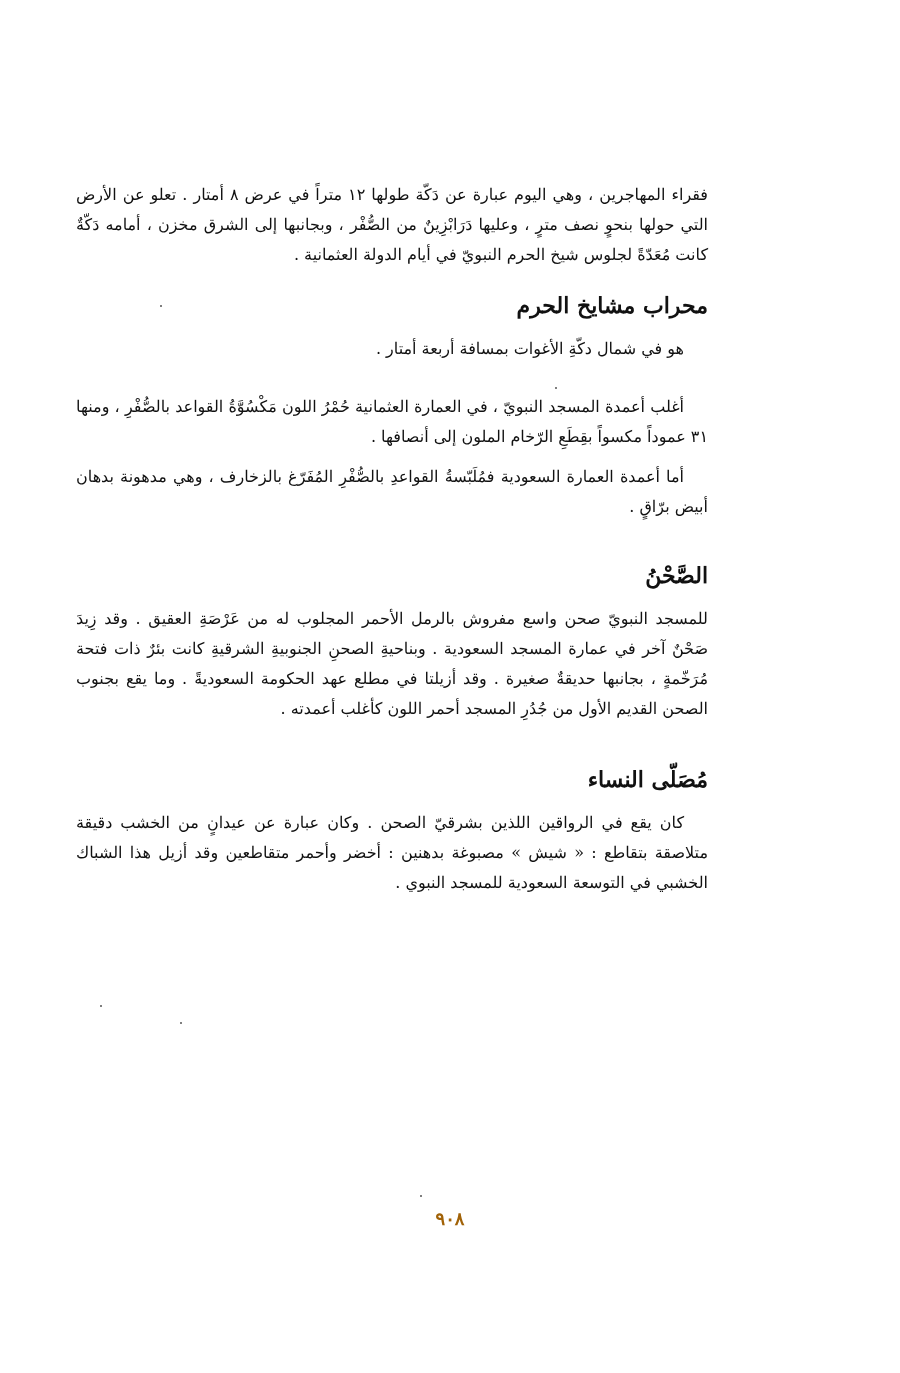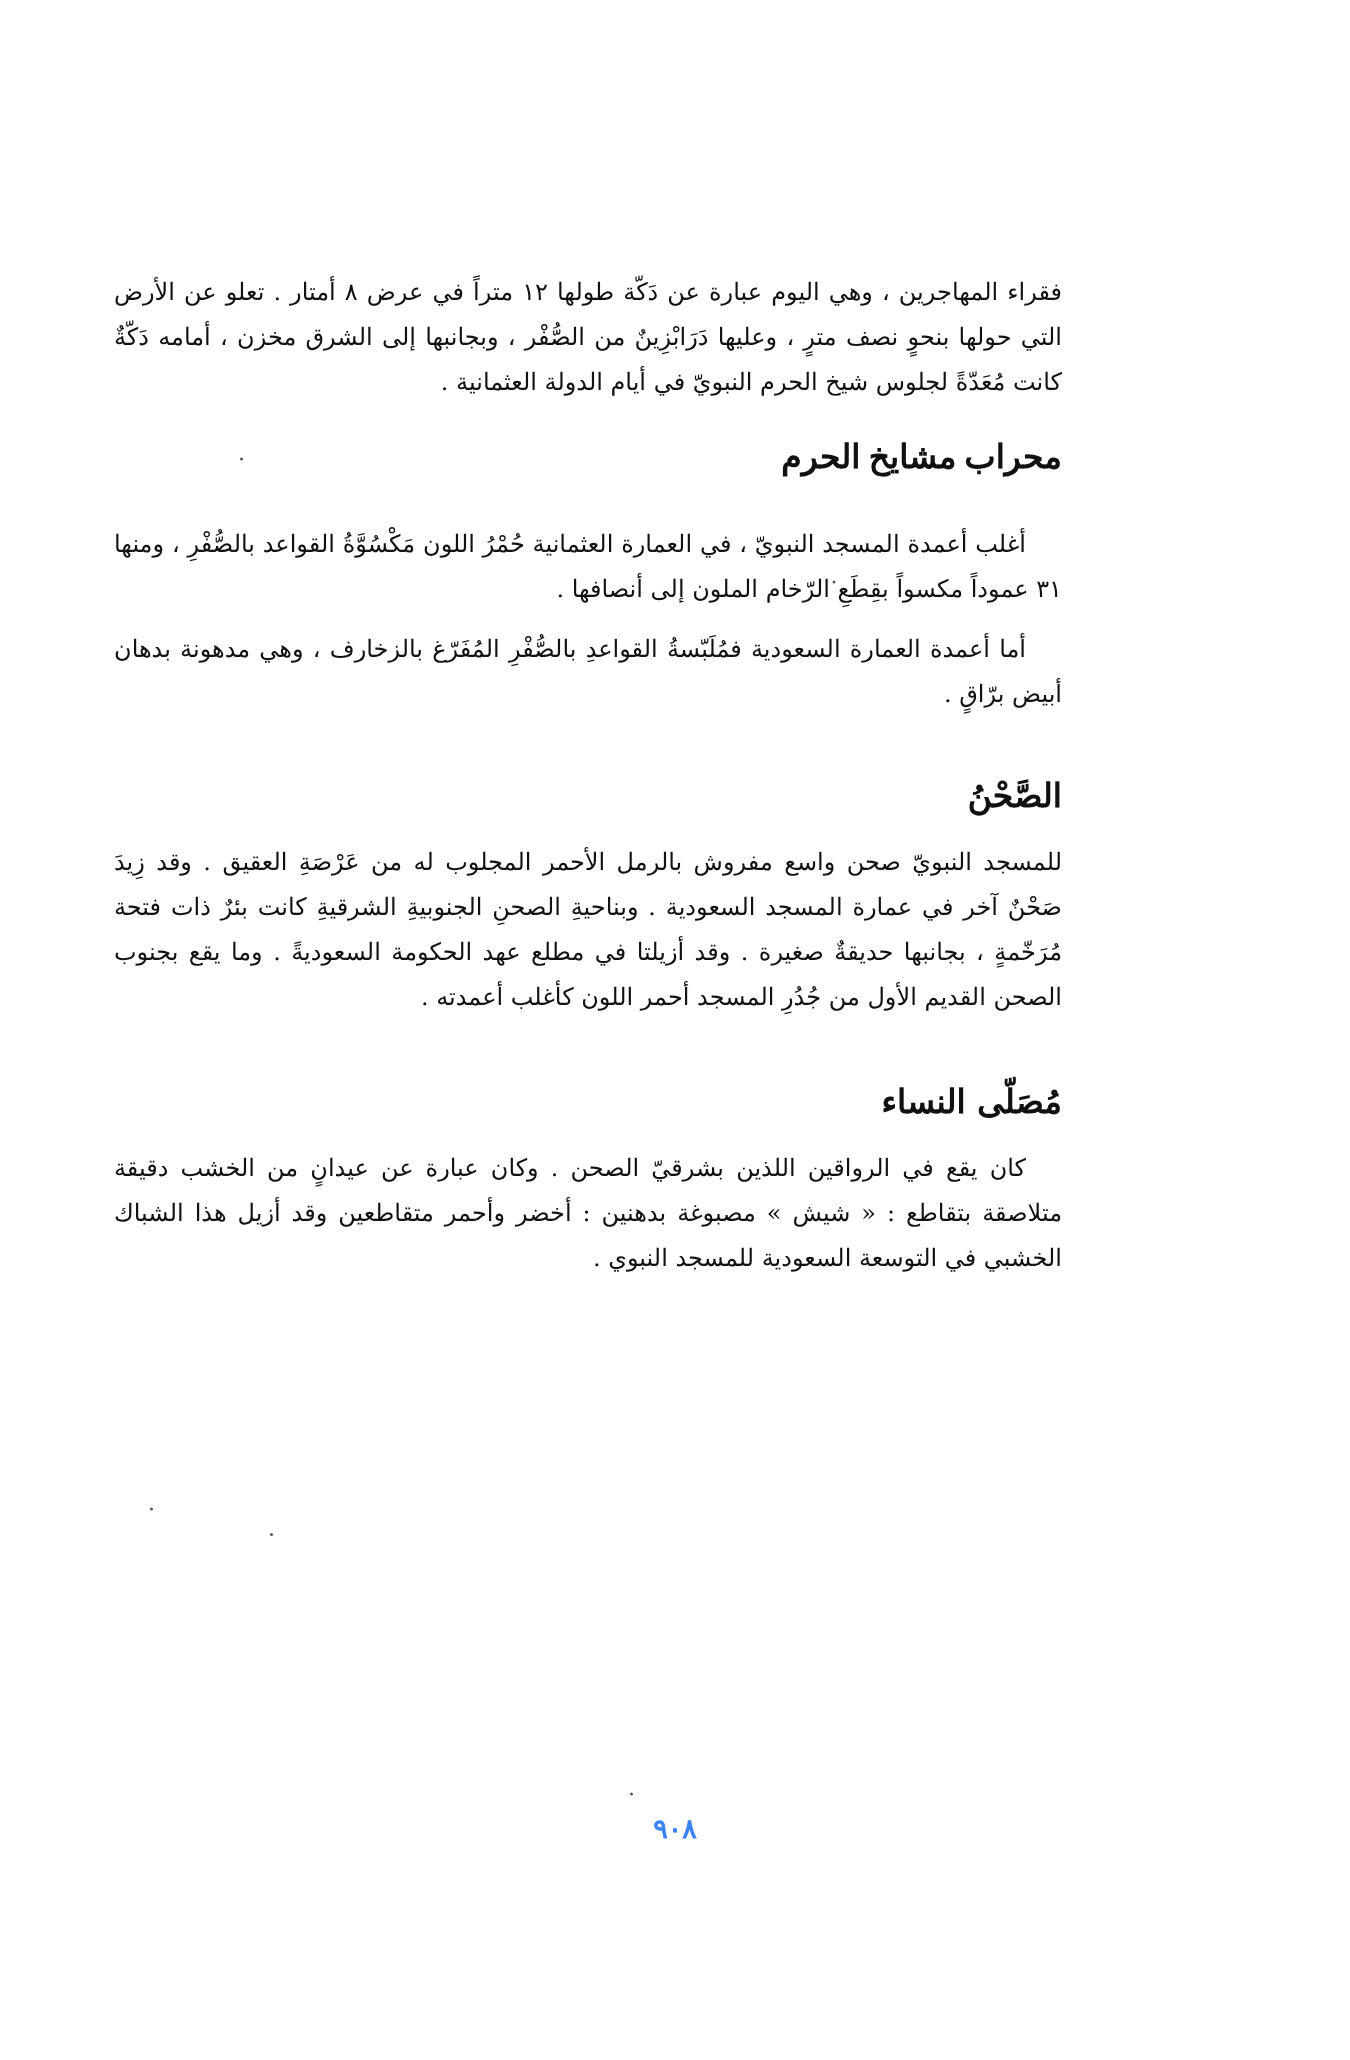--- a/index.html
+++ b/index.html
@@ -31,52 +31,53 @@
     .para.indent {
       text-indent: 24px;
     }
     .heading {
       font-size: 22px;
       font-weight: bold;
       line-height: 30px;
       margin: 14px 0 14px 0;
     }
     .p-mihrab { margin-bottom: 18px; }
-    .sec-mihrab { margin-top: 20px; font-family: Liberation Serif, serif; }
+    .sec-mihrab { margin-top: 20px; }
     .sec-columns { margin-top: 28px; }
     .sec-sahn { margin-top: 38px; }
     .sec-women { margin-top: 40px; }
     .page-number {
       position: absolute;
       left: 0;
       width: 900px;
       top: 1208px;
       text-align: center;
       direction: rtl;
       font-size: 18px;
       font-weight: bold;
-      color: #3b82f6;
+      color: #a16207;
     }
     .speck {
       position: absolute;
       width: 2px;
       height: 2px;
       background: #555;
       border-radius: 1px;
     }
   </style>
 </head>
 <body>
 
 <div class="page">
 
   <p class="para">فقراء المهاجرين ، وهي اليوم عبارة عن دَكّة طولها ١٢ متراً في عرض ٨ أمتار . تعلو عن الأرض التي حولها بنحوٍ نصف مترٍ ، وعليها دَرَابْزِينٌ من الصُّفْر ، وبجانبها إلى الشرق مخزن ، أمامه دَكّةٌ كانت مُعَدّةً لجلوس شيخ الحرم النبويّ في أيام الدولة العثمانية .</p>
 
   <div class="section sec-mihrab">
     <h2 class="heading">محراب مشايخ الحرم</h2>
+    <p class="para indent p-mihrab">هو في شمال دكّةِ الأغوات بمسافة أربعة أمتار .</p>
   </div>
 
   <div class="section sec-columns">
     <p class="para indent">أغلب أعمدة المسجد النبويّ ، في العمارة العثمانية حُمْرُ اللون مَكْسُوَّةُ القواعد بالصُّفْرِ ، ومنها ٣١ عموداً مكسواً بقِطَعِ الرّخام الملون إلى أنصافها .</p>
     <p class="para indent">أما أعمدة العمارة السعودية فمُلَبّسةُ القواعدِ بالصُّفْرِ المُفَرّغ بالزخارف ، وهي مدهونة بدهان أبيض برّاقٍ .</p>
   </div>
 
   <div class="section sec-sahn">
     <h2 class="heading">الصَّحْنُ</h2>
     <p class="para">للمسجد النبويّ صحن واسع مفروش بالرمل الأحمر المجلوب له من عَرْصَةِ العقيق . وقد زِيدَ صَحْنٌ آخر في عمارة المسجد السعودية . وبناحيةِ الصحنِ الجنوبيةِ الشرقيةِ كانت بئرٌ ذات فتحة مُرَخّمةٍ ، بجانبها حديقةٌ صغيرة . وقد أزيلتا في مطلع عهد الحكومة السعوديةً . وما يقع بجنوب الصحن القديم الأول من جُدُرِ المسجد أحمر اللون كأغلب أعمدته .</p>

